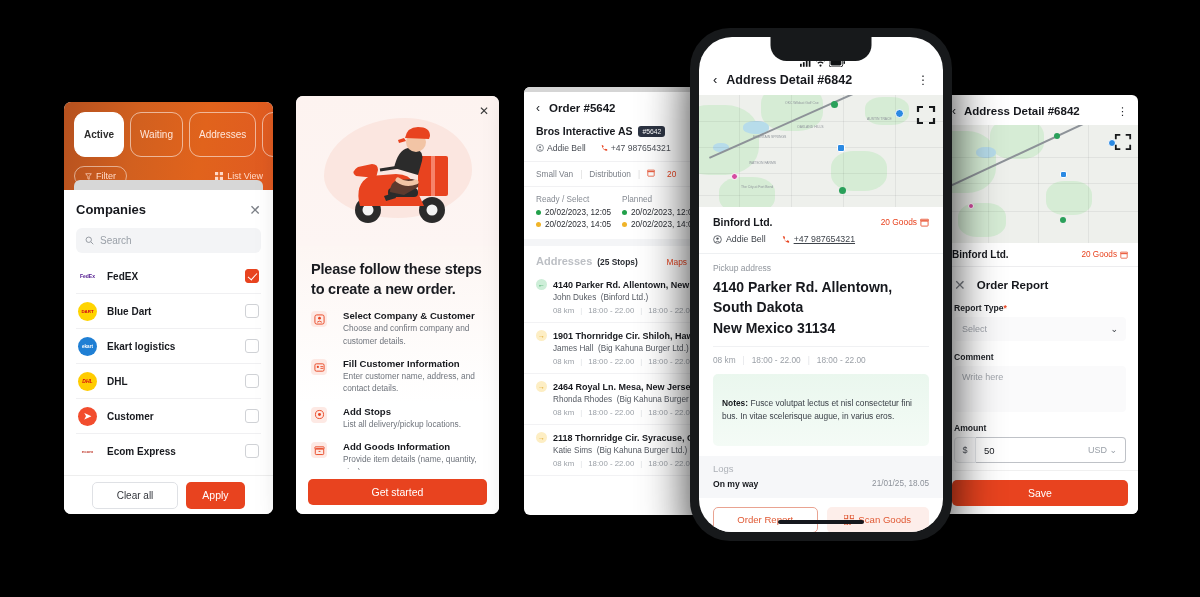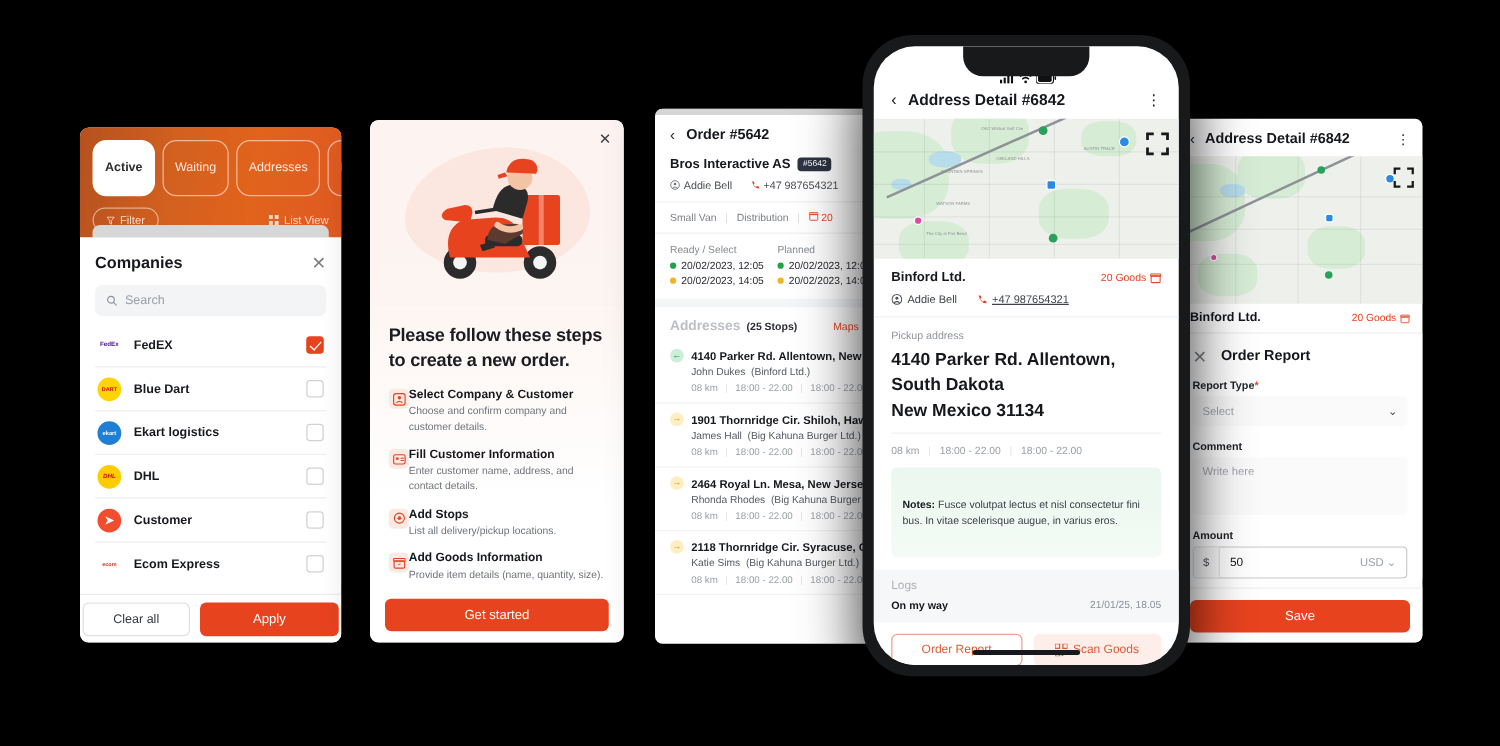--- a/index.html
+++ b/index.html
@@ -67,21 +67,21 @@
   .co-name { font-size: 10px; font-weight: bold; color: #17191e; flex: 1; }
   .cbx { width: 14px; height: 14px; border: 1.2px solid #d0d2d6; border-radius: 3px; }
   .cbx.on { background: #e8431f; border-color: #e8431f; position: relative; }
   .cbx.on:after {
     content: ""; position: absolute; left: 4px; top: 1px; width: 4px; height: 8px;
     border: solid #fff; border-width: 0 1.8px 1.8px 0; transform: rotate(42deg);
   }
   .p1-foot {
     position: absolute; left: 0; right: 0; bottom: 0; height: 39px;
     background: #fff; border-top: 1px solid #eee;
-    display: flex; gap: 8px; align-items: center; padding: 0 2px;
+    display: flex; gap: 8px; align-items: center; padding: 0 28px;
   }
   .btn-clear {
     flex: 0 0 86px; height: 27px; border: 1px solid #dfe1e5; border-radius: 5px;
     background: #fff; color: #33363c; font-size: 10px;
     display: flex; align-items: center; justify-content: center;
   }
   .btn-apply {
     flex: 1; height: 27px; border-radius: 5px; background: #e8431f; color: #fff;
     font-size: 10.5px; display: flex; align-items: center; justify-content: center;
   }
@@ -92,21 +92,21 @@
     height: 150px; position: relative;
     background: linear-gradient(180deg,#fdf3f0 0%,#fdf5f3 100%);
   }
   .p2-x { position: absolute; right: 10px; top: 8px; font-size: 12px; color: #3c3c3c; }
   .blob {
     position: absolute; left: 28px; top: 22px; width: 148px; height: 100px;
     background: #fbe6e0; border-radius: 55% 45% 50% 50% / 58% 52% 48% 42%;
   }
   .p2-body { padding: 14px 15px 0 15px; background: linear-gradient(180deg,#fdf6f3 0%,#fff 70%); height: 224px; }
   .p2-head { font-size: 14.5px; font-weight: bold; color: #1a1c21; line-height: 1.35; letter-spacing: -.2px; }
-  .step { display: flex; gap: 0; margin-top: 11px; }
+  .step { display: flex; gap: 16px; margin-top: 11px; }
   .step-ico {
     flex: 0 0 16px; width: 16px; height: 16px; border-radius: 4px;
     background: #fde9e4; position: relative; margin-top: 1px;
   }
   .step-ico svg { position: absolute; left: 2.5px; top: 2.5px; }
   .step-t { font-size: 9.6px; font-weight: bold; color: #17191e; }
   .step-d { font-size: 8.3px; color: #6f747c; line-height: 1.5; margin-top: 1px; }
   .p2-foot {
     position: absolute; left: 0; right: 0; bottom: 0; height: 44px; background: #fff;
     display: flex; align-items: center; padding: 0 12px;
@@ -127,21 +127,21 @@
   .p3-co .nm { font-size: 10.5px; font-weight: bold; color: #16181d; }
   .p3-co .tag { background: #2c3342; color: #fff; font-size: 6.8px; padding: 2px 4px; border-radius: 3px; }
   .p3-cont { display: flex; align-items: center; gap: 14px; margin-top: 6px; }
   .p3-cont span { font-size: 8.6px; color: #4b4f56; display: flex; gap: 3px; align-items: center; }
   .p3-meta {
     display: flex; align-items: center; gap: 7px; padding: 7px 12px;
     border-top: 1px solid #f1f1f3; border-bottom: 1px solid #f1f1f3;
     font-size: 8.3px; color: #7a7f87;
   }
   .p3-meta .sep { color: #dcdcdc; }
-  .p3-meta .gd { color: #e8431f; display: flex; gap: 2px; }
+  .p3-meta .gd { color: #e8431f; display: flex; gap: 12px; }
   .p3-times { display: flex; padding: 8px 12px 10px 12px; gap: 10px; }
   .p3-tc { flex: 1; }
   .p3-tc .lb { font-size: 8.2px; color: #868b93; margin-bottom: 4px; }
   .p3-tc .tv { font-size: 8.2px; color: #2a2d33; display: flex; align-items: center; gap: 4px; margin-top: 3px; white-space: nowrap; }
   .dot { width: 5px; height: 5px; border-radius: 50%; flex: 0 0 5px; }
   .dot.g { background: #22a04a; } .dot.y { background: #f0b429; }
   .p3-gap { height: 7px; background: #f4f5f7; }
   .p3-addr-h { display: flex; align-items: baseline; gap: 5px; padding: 9px 12px 5px 12px; }
   .p3-addr-h .h { font-size: 11px; font-weight: bold; color: #bcbfc4; }
   .p3-addr-h .c { font-size: 8.4px; font-weight: bold; color: #2a2d33; }

